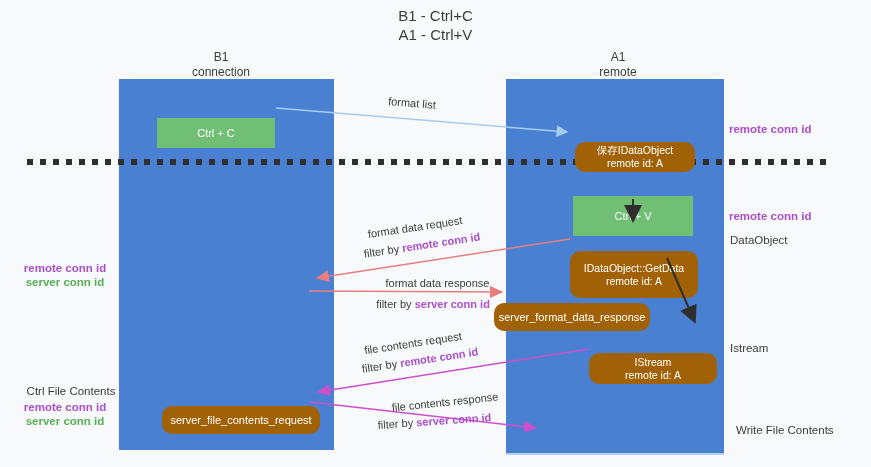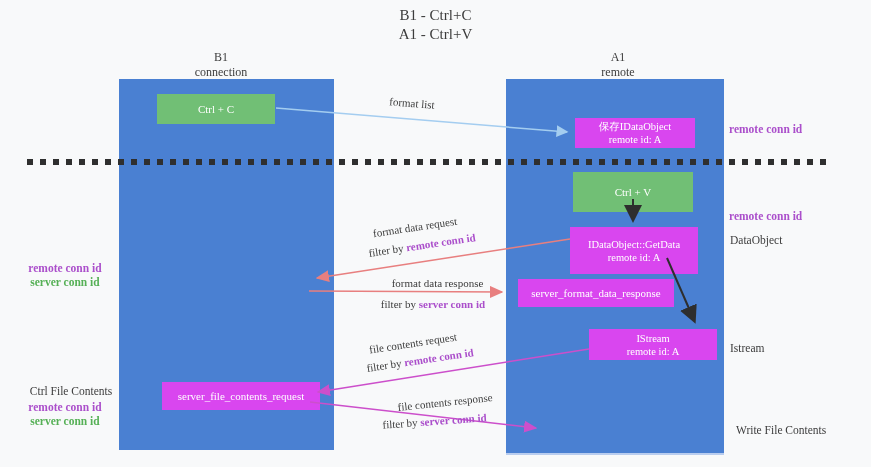--- a/index.html
+++ b/index.html
@@ -1,46 +1,46 @@
 <!DOCTYPE html>
 <html><head>
 <meta charset="utf-8">
 <style>
   html,body{margin:0;padding:0;}
   body{background:#eef0f2;font-family:"Liberation Sans","DejaVu Sans",sans-serif;}
-  .stage{position:relative;width:871px;height:467px;background:#f8f9fa;overflow:hidden;font-family:Liberation Serif, serif;}
+  .stage{position:relative;width:871px;height:467px;background:#f8f9fa;overflow:hidden;}
 
   .title{position:absolute;left:0;top:6px;width:871px;text-align:center;
          font-size:15px;line-height:19px;color:#3c3c3c;z-index:5;}
 
   .col-header{position:absolute;text-align:center;font-size:12px;line-height:15px;
               color:#3c3c3c;z-index:5;}
   .col-header.left{left:166px;top:50px;width:110px;}
   .col-header.right{left:563px;top:50px;width:110px;}
 
   .lifeline{position:absolute;background:#4a80d2;z-index:1;}
   .lifeline.left{left:119px;top:79px;width:215px;height:371px;}
   .lifeline.right{left:506px;top:79px;width:218px;height:374px;border-bottom:2px solid #b9cdef;}
 
   .dashed-divider{position:absolute;left:27px;top:159px;width:806px;height:6px;z-index:2;
      background:repeating-linear-gradient(to right,#2f2f2f 0 6px,transparent 6px 13px);}
 
   .box{position:absolute;display:flex;flex-direction:column;align-items:center;
-       justify-content:center;color:#ffffff;text-align:center;z-index:3;}
+       justify-content:center;color:#ffffff;text-align:center;z-index:3;margin-top:24px;}
   .box.green{background:#71bf75;}
-  .box.orange{background:#d946ef;}
+  .box.orange{background:#a16207;border-radius:10px;}
   .box .l1,.box .l2{font-size:10.5px;line-height:13px;}
   .box.single{font-size:11px;}
 
   .b-ctrl-c{left:157px;top:94px;width:118px;height:30px;font-size:12px;}
   .b-save{left:575px;top:118px;width:120px;height:30px;}
   .b-ctrl-v{left:573px;top:172px;width:120px;height:40px;font-size:12px;}
   .b-getdata{left:570px;top:227px;width:128px;height:47px;}
   .b-fmt-req{left:152px;top:267px;width:156px;height:28px;}
-  .b-fmt-resp{left:518px;top:279px;width:156px;height:28px;}
+  .b-fmt-resp{left:494px;top:279px;width:156px;height:28px;}
   .b-istream{left:589px;top:329px;width:128px;height:31px;}
   .b-file-req{left:162px;top:382px;width:158px;height:28px;}
   .b-file-resp{left:545px;top:417px;width:160px;height:26px;font-size:10.5px;}
 
   .arrows{position:absolute;left:0;top:0;z-index:4;pointer-events:none;}
 
   .alabel{position:absolute;z-index:5;font-size:11px;color:#3c3c3c;text-align:center;
           white-space:nowrap;transform-origin:center;}
   .purple{color:#ab4fcb;font-weight:bold;}
   .greentext{color:#56b056;font-weight:bold;}

